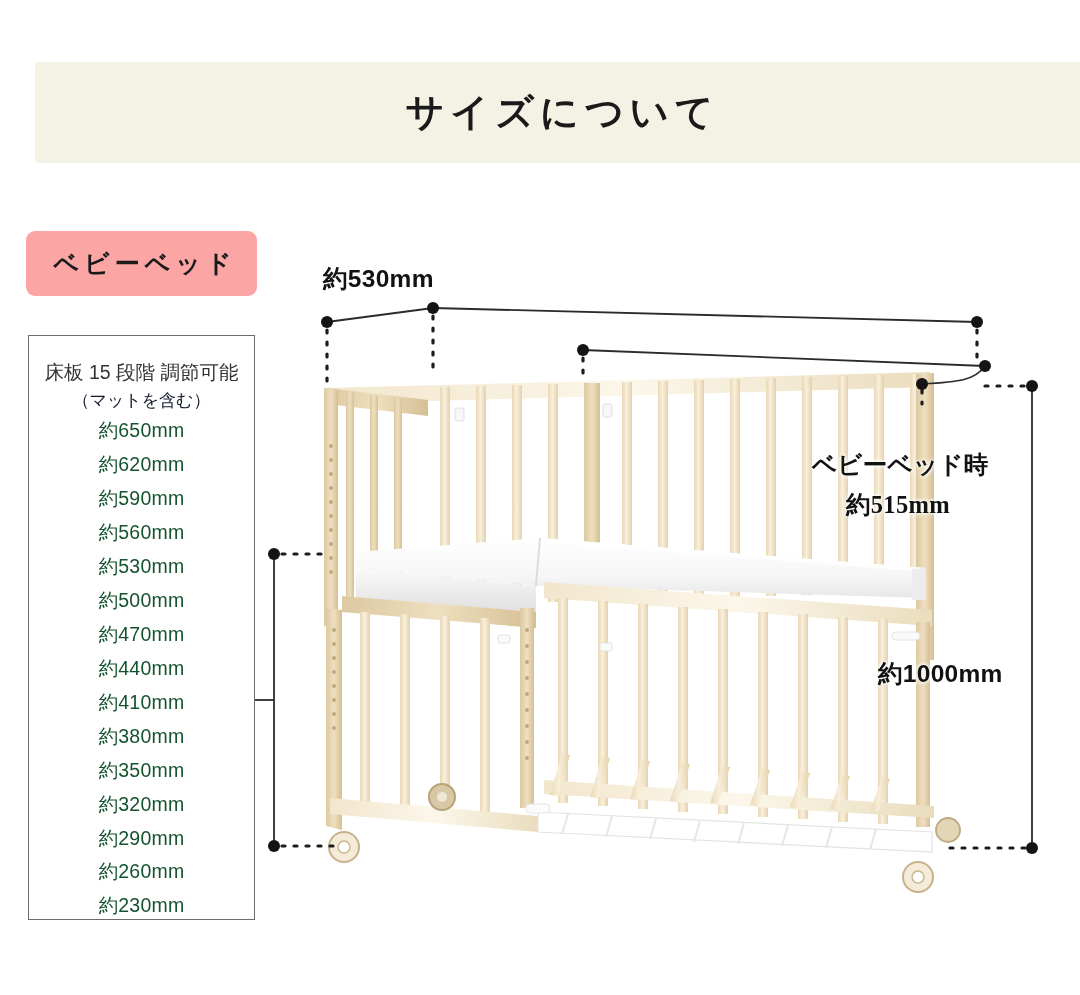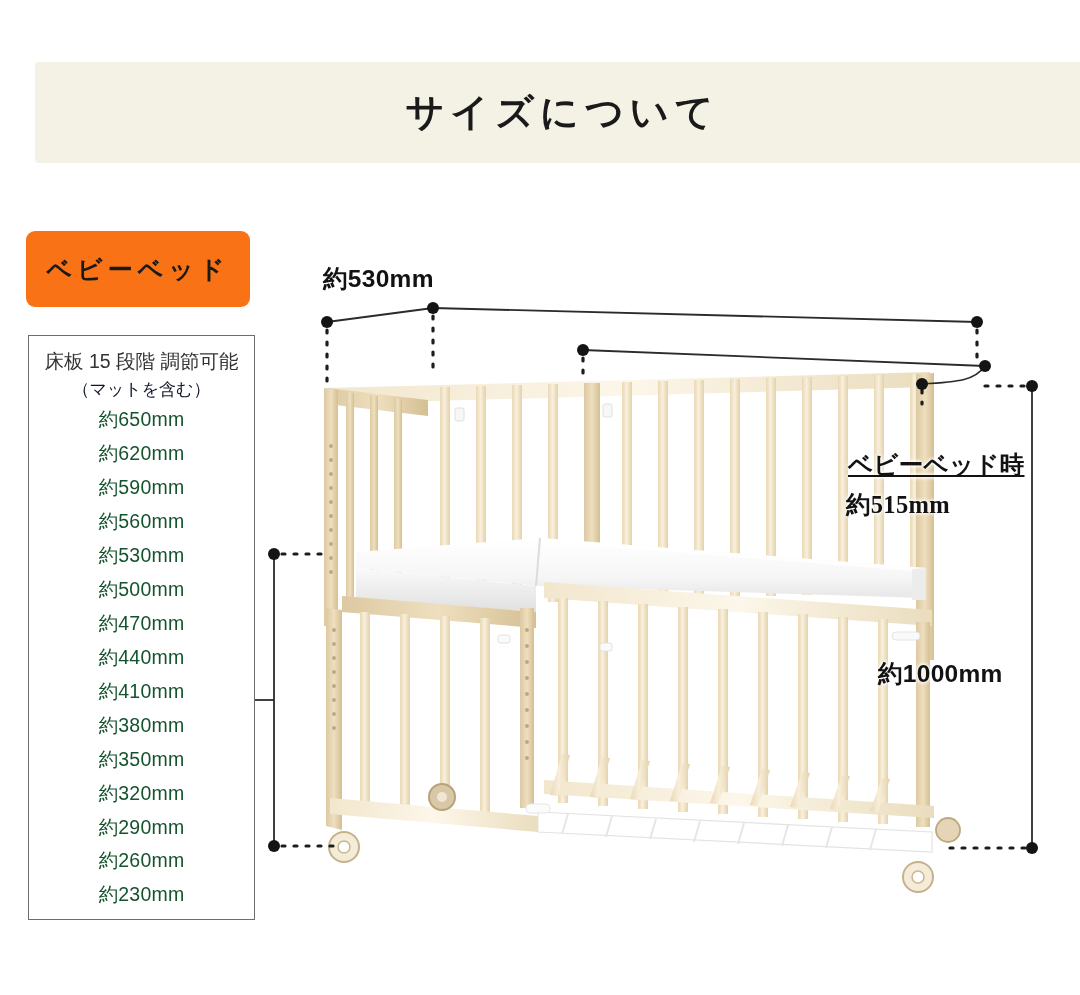--- a/index.html
+++ b/index.html
@@ -16,30 +16,30 @@
     background:#f4f2e5;border-radius:4px;
     display:flex;align-items:center;justify-content:center;
   }
   .banner-title{
     font-size:38px;font-weight:700;letter-spacing:6px;color:#1a1a1a;
     font-family:"DejaVu Sans","Liberation Sans",sans-serif;
   }
 
   
   .badge{
-    position:absolute;left:26px;top:231px;width:224px;height:76px;
-    background:#f97316;border-radius:9px;
-    display:flex;align-items:center;justify-content:center;
+    position:absolute;left:26px;top:231px;width:224px;height:65px;
+    background:#fca5a5;border-radius:9px;
+    display:flex;align-items:center;justify-content:center;padding-left:7px;
   }
   .badge-label{font-size:25px;font-weight:700;letter-spacing:5px;color:#1a1a1a;}
 
   .heights-box{
     position:absolute;left:28px;top:335px;width:227px;height:585px;
     border:1.3px solid #6d6d6d;background:#fff;
-    box-sizing:border-box;padding-top:11px;
+    box-sizing:border-box;padding-top:22px;
     display:flex;flex-direction:column;align-items:center;text-align:right;
   }
   .hb-title{font-size:19.5px;color:#333;line-height:1.52;letter-spacing:0px;white-space:nowrap;}
   .hb-sub{font-size:17px;color:#0f172a;line-height:1.52;margin-bottom:1px;white-space:nowrap;}
   .hb-item{font-size:19.5px;color:#14532d;line-height:1.74;letter-spacing:.2px;}
 
   
   .crib{position:absolute;left:300px;top:360px;width:700px;height:560px;}
 
   .dim-label{
@@ -283,18 +283,18 @@
     <circle cx="985" cy="366" r="6" fill="#141414"></circle>
     <circle cx="922" cy="384" r="6" fill="#141414"></circle>
     <circle cx="1032" cy="386" r="6" fill="#141414"></circle>
     <circle cx="1032" cy="848" r="6" fill="#141414"></circle>
     <circle cx="274" cy="554" r="6" fill="#141414"></circle>
     <circle cx="274" cy="846" r="6" fill="#141414"></circle>
   </svg>
 
 
 
-  <div class="dim-label" style="left:848px;top:448px;text-decoration:underline;">ベビーベッド時</div>
+  <div class="dim-label" style="left:812px;top:448px;">ベビーベッド時</div>
   <div class="dim-label" style="left:846px;top:488px;font-family:Liberation Serif, serif;">約515mm</div>
 
   <div class="dim-label" style="left:878px;top:657px;">約1000mm</div>
 
 </div>
 
 </body></html>

